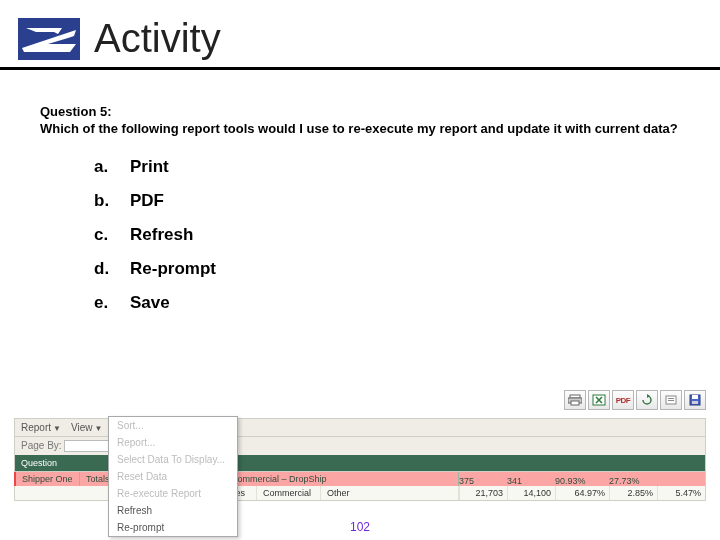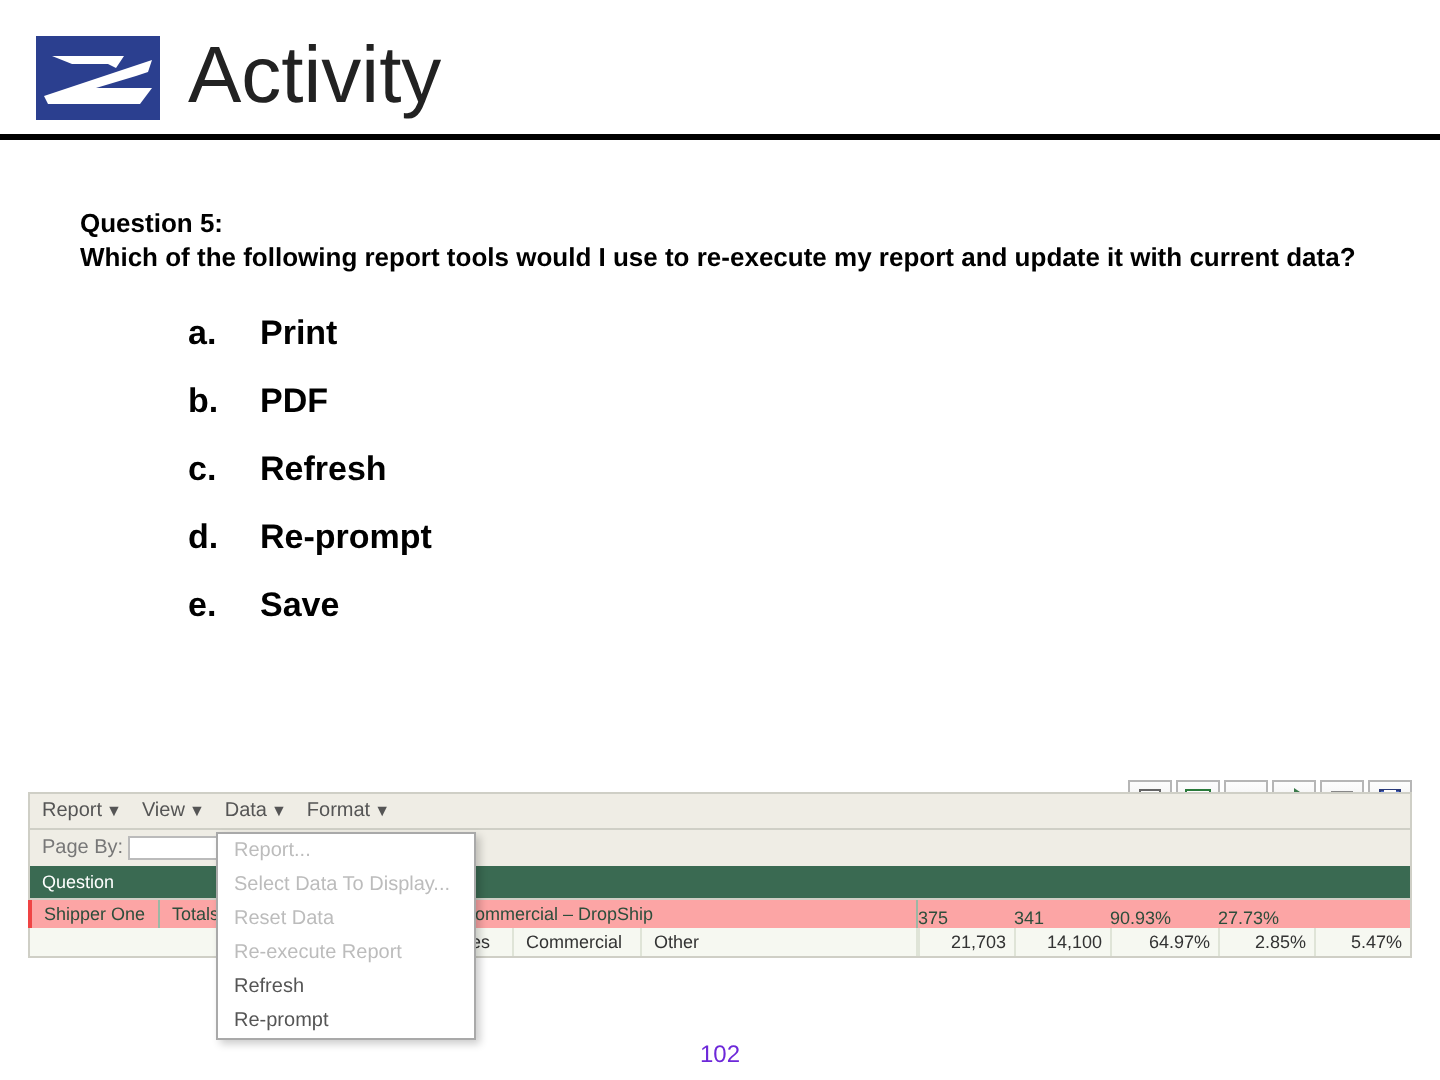--- a/index.html
+++ b/index.html
@@ -61,21 +61,21 @@
     width: 22px; height: 20px;
     border: 1px solid #b6b6b6;
     background: linear-gradient(#fdfdfd,#e8e8e8);
     display: flex; align-items: center; justify-content: center;
     font-size: 10px; color: #444;
   }
   .tb-pdf { font-size: 8px; font-weight: bold; color: #b03030; letter-spacing: -0.5px; }
   .report-strip {
     position: absolute;
     left: 14px; right: 14px;
-    top: 396px;
+    top: 418px;
     font-size: 10px;
     color: #666;
   }
   .menu-bar {
     background: #efede5;
     border: 1px solid #cfcfc6;
     padding: 3px 6px;
     display: flex;
     gap: 10px;
   }
@@ -266,20 +266,21 @@
     <div class="lab" style="flex:1">Other</div>
     <div class="rcell" style="width:48px">21,703</div>
     <div class="rcell" style="width:48px">14,100</div>
     <div class="rcell" style="width:54px">64.97%</div>
     <div class="rcell" style="width:48px">2.85%</div>
     <div class="rcell" style="width:48px">5.47%</div>
   </div>
 </div>
 
 <div class="dropdown">
+  <div>Sort...</div>
   <div>Report...</div>
   <div>Select Data To Display...</div>
   <div>Reset Data</div>
   <div>Re-execute Report</div>
   <div class="enabled">Refresh</div>
   <div class="enabled">Re-prompt</div>
 </div>
 
 <div class="pagenum">102</div>
 

